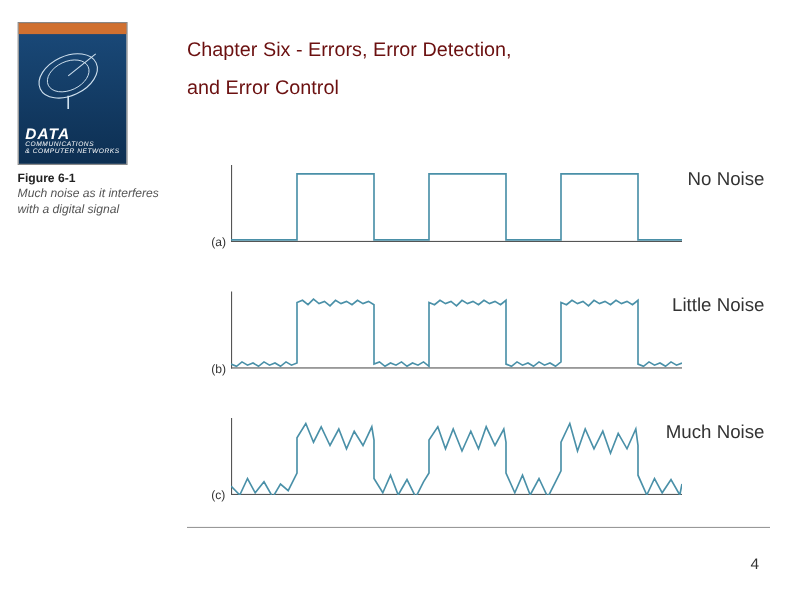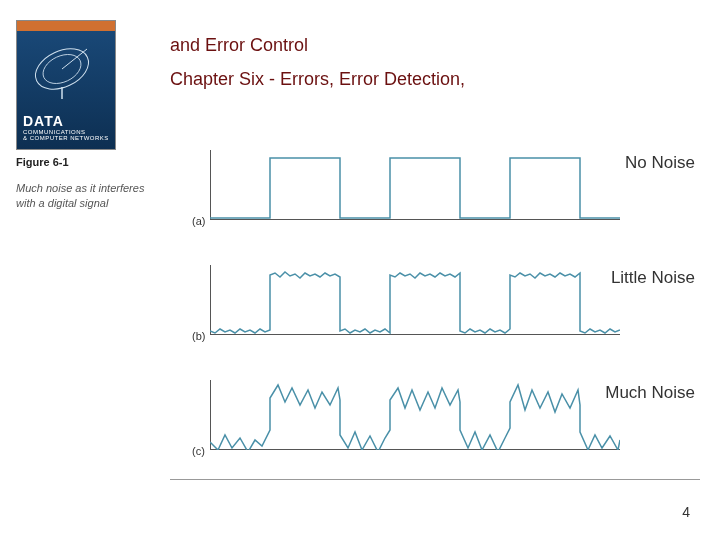--- a/index.html
+++ b/index.html
@@ -31,20 +31,21 @@
     width: 80px;
     height: 60px;
   }
   .book-cover .title-block {
     position: absolute;
     bottom: 8px;
     left: 6px;
     right: 6px;
     color: #fff;
     font-family: Arial, sans-serif;
+    font-style: italic;
   }
   .book-cover .title-big {
     font-size: 14px;
     font-weight: bold;
     letter-spacing: 1px;
   }
   .book-cover .title-small {
     font-size: 6px;
     letter-spacing: 0.5px;
   }
@@ -63,21 +64,21 @@
     top: 155px;
     width: 130px;
     font-family: Arial, sans-serif;
     font-size: 11px;
     line-height: 1.3;
     color: #222;
   }
   .figure-caption .fig-num {
     font-weight: bold;
     display: block;
-    margin-bottom: 12px;
+    margin-bottom: 0;
   }
   .figure-caption .fig-desc {
     font-style: italic;
     color: #555;
   }
   .diagram-area {
     position: absolute;
     left: 170px;
     top: 135px;
     width: 530px;
@@ -158,22 +159,22 @@
     <line x1="35" y1="48" x2="35" y2="60" stroke="#cfe0ee" stroke-width="1.5"></line>
   </svg>
   <div class="title-block">
     <div class="title-big">DATA</div>
     <div class="title-small">COMMUNICATIONS</div>
     <div class="title-small">&amp; COMPUTER NETWORKS</div>
   </div>
 </div>
 
 <div class="chapter-title">
+  <div>Chapter Six - Errors, Error Detection,</div>
   <div>and Error Control</div>
-  <div>Chapter Six - Errors, Error Detection,</div>
 </div>
 
 <div class="figure-caption">
   <span class="fig-num">Figure 6-1</span>
   <span class="fig-desc">Much noise as it interferes with a digital signal</span>
 </div>
 
 <div class="diagram-area">
 
   <div class="signal-row row-a">

